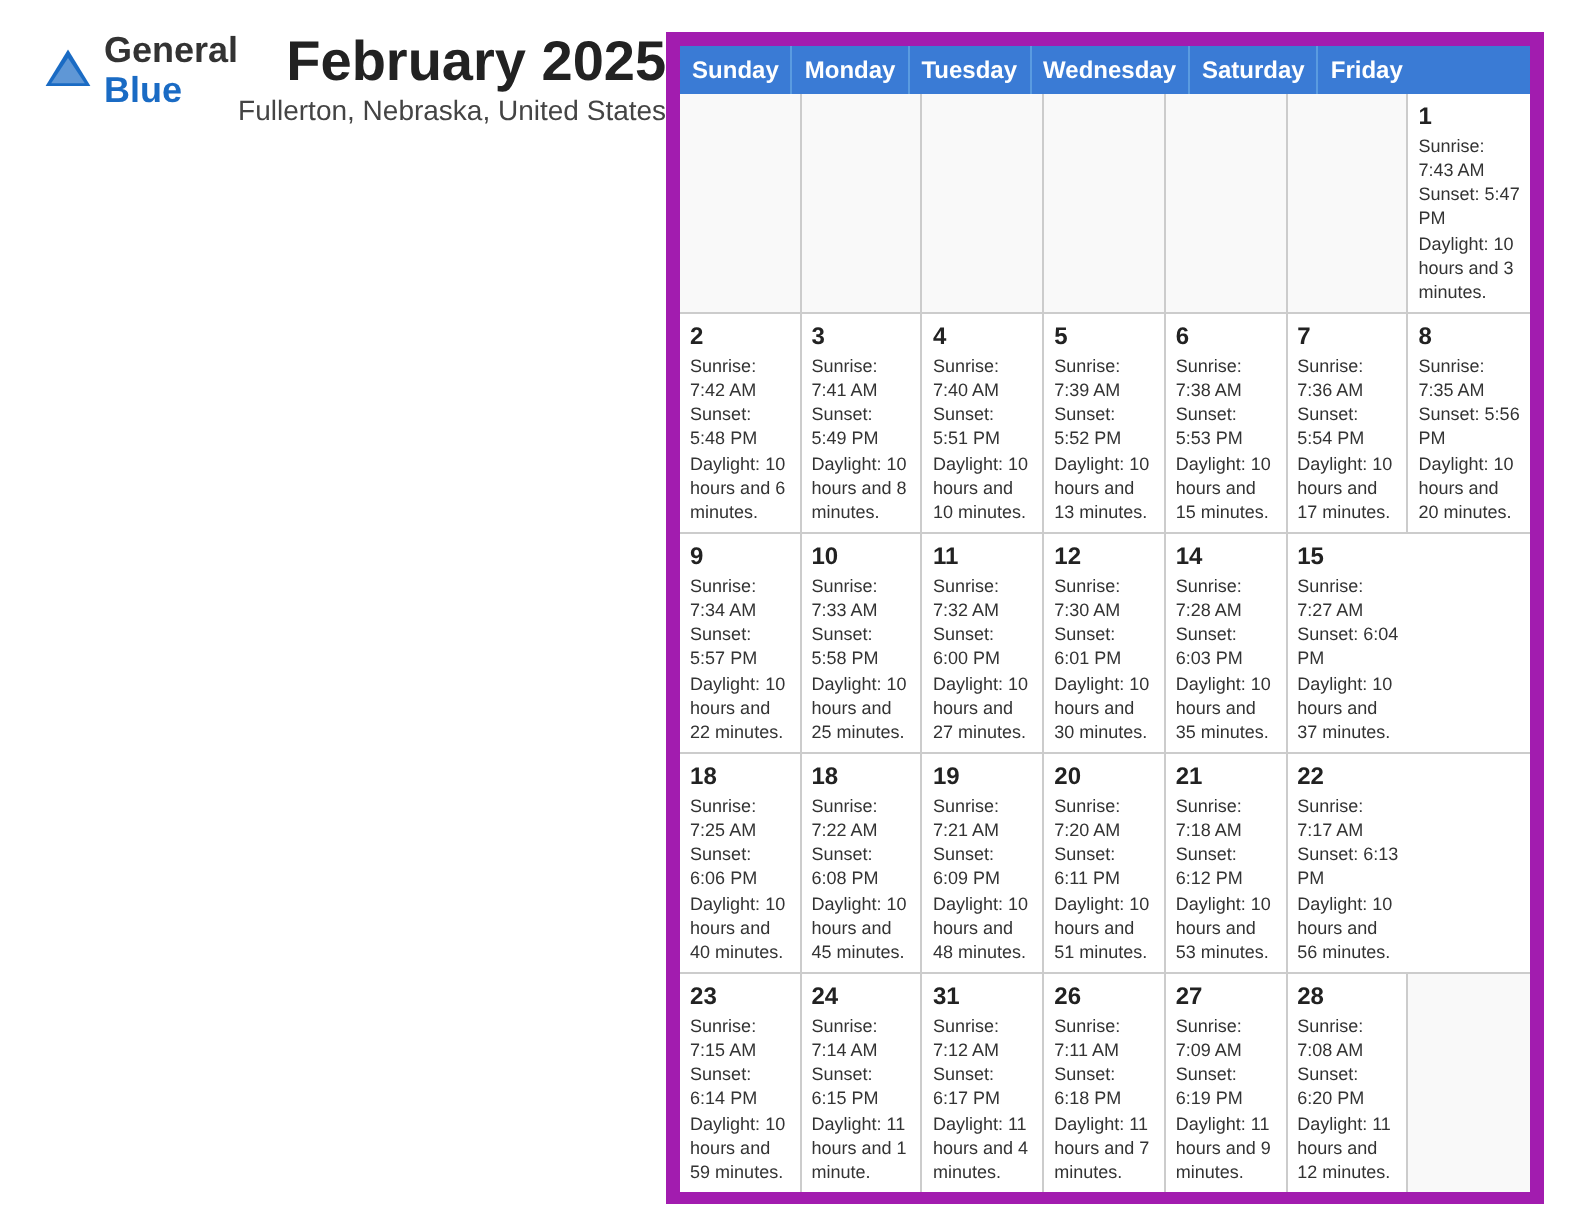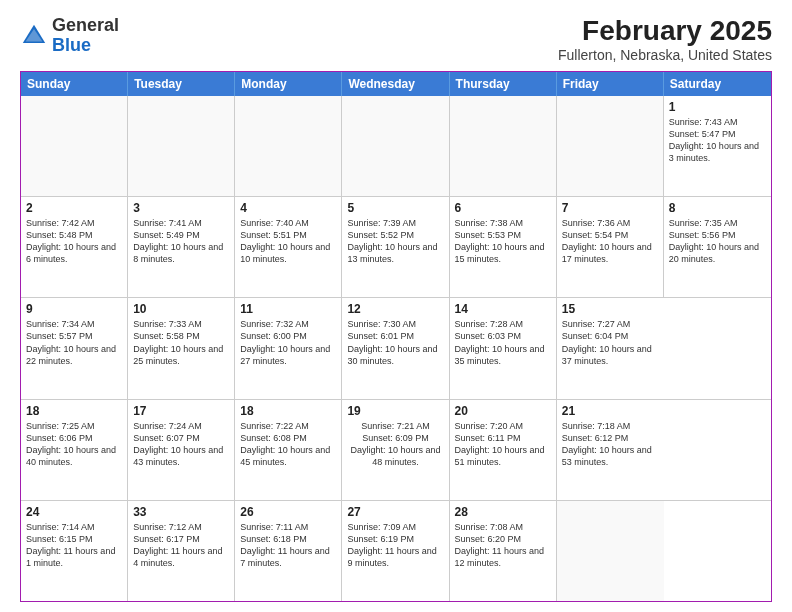--- a/index.html
+++ b/index.html
@@ -8,21 +8,20 @@
       background: #fff;
       width: 792px;
       height: 612px;
       overflow: hidden;
     }
     .page {
       width: 792px;
       height: 612px;
       padding: 16px 20px 10px 20px;
       display: flex;
-      flex-direction: column;
     }
     .header {
       display: flex;
       justify-content: space-between;
       align-items: flex-start;
       margin-bottom: 8px;
     }
     .logo {
       display: flex;
       align-items: center;
@@ -49,21 +48,21 @@
       line-height: 1.1;
     }
     .location {
       font-size: 14px;
       color: #444;
     }
     .calendar {
       flex: 1;
       display: flex;
       flex-direction: column;
-      border: 1px solid #a21caf;
+      border: 7px solid #a21caf;
     }
     .cal-header {
       display: grid;
       grid-template-columns: repeat(7, 1fr);
       background: #3a7bd5;
     }
     .cal-header-cell {
       color: #fff;
       font-size: 12px;
       font-weight: bold;
@@ -122,26 +121,25 @@
     </div>
     <div class="title-block">
       <div class="month-title">February 2025</div>
       <div class="location">Fullerton, Nebraska, United States</div>
     </div>
   </div>
 
   <div class="calendar">
     <div class="cal-header">
     <div class="cal-header-cell">Sunday</div>
+        <div class="cal-header-cell">Monday</div>
         <div class="cal-header-cell">Tuesday</div>
-        <div class="cal-header-cell">Monday</div>
         <div class="cal-header-cell">Wednesday</div>
-        <div class="cal-header-cell">Thursday</div>
+        <div class="cal-header-cell">Saturday</div>
         <div class="cal-header-cell">Friday</div>
-        <div class="cal-header-cell">Saturday</div>
       </div>
     <div class="cal-body">
     <div class="cal-row">
           <div class="cal-cell empty"></div>
           <div class="cal-cell empty"></div>
           <div class="cal-cell empty"></div>
           <div class="cal-cell empty"></div>
           <div class="cal-cell empty"></div>
           <div class="cal-cell empty"></div>
           <div class="cal-cell">
@@ -234,59 +232,65 @@
           </div>
         </div>
         <div class="cal-row">
           <div class="cal-cell">
             <div class="day-num">18</div>
             <div class="day-info" style="white-space: pre-line;">Sunrise: 7:25 AM
 Sunset: 6:06 PM
 Daylight: 10 hours and 40 minutes.</div>
           </div>
           <div class="cal-cell">
-            <div class="day-num">17</div>
-            <div class="day-info" style="white-space: pre-line;">Sunrise: 7:24 AM
-Sunset: 6:07 PM
-Daylight: 10 hours and 43 minutes.</div>
-          </div>
-          <div class="cal-cell">
             <div class="day-num">18</div>
             <div class="day-info" style="white-space: pre-line;">Sunrise: 7:22 AM
 Sunset: 6:08 PM
 Daylight: 10 hours and 45 minutes.</div>
           </div>
           <div class="cal-cell">
             <div class="day-num">19</div>
-            <div class="day-info" style="white-space: pre-line; text-align: center;">Sunrise: 7:21 AM
+            <div class="day-info" style="white-space: pre-line;">Sunrise: 7:21 AM
 Sunset: 6:09 PM
 Daylight: 10 hours and 48 minutes.</div>
           </div>
           <div class="cal-cell">
             <div class="day-num">20</div>
             <div class="day-info" style="white-space: pre-line;">Sunrise: 7:20 AM
 Sunset: 6:11 PM
 Daylight: 10 hours and 51 minutes.</div>
           </div>
           <div class="cal-cell">
             <div class="day-num">21</div>
             <div class="day-info" style="white-space: pre-line;">Sunrise: 7:18 AM
 Sunset: 6:12 PM
 Daylight: 10 hours and 53 minutes.</div>
           </div>
+          <div class="cal-cell">
+            <div class="day-num">22</div>
+            <div class="day-info" style="white-space: pre-line;">Sunrise: 7:17 AM
+Sunset: 6:13 PM
+Daylight: 10 hours and 56 minutes.</div>
+          </div>
         </div>
         <div class="cal-row">
+          <div class="cal-cell">
+            <div class="day-num">23</div>
+            <div class="day-info" style="white-space: pre-line;">Sunrise: 7:15 AM
+Sunset: 6:14 PM
+Daylight: 10 hours and 59 minutes.</div>
+          </div>
           <div class="cal-cell">
             <div class="day-num">24</div>
             <div class="day-info" style="white-space: pre-line;">Sunrise: 7:14 AM
 Sunset: 6:15 PM
 Daylight: 11 hours and 1 minute.</div>
           </div>
           <div class="cal-cell">
-            <div class="day-num">33</div>
+            <div class="day-num">31</div>
             <div class="day-info" style="white-space: pre-line;">Sunrise: 7:12 AM
 Sunset: 6:17 PM
 Daylight: 11 hours and 4 minutes.</div>
           </div>
           <div class="cal-cell">
             <div class="day-num">26</div>
             <div class="day-info" style="white-space: pre-line;">Sunrise: 7:11 AM
 Sunset: 6:18 PM
 Daylight: 11 hours and 7 minutes.</div>
           </div>

